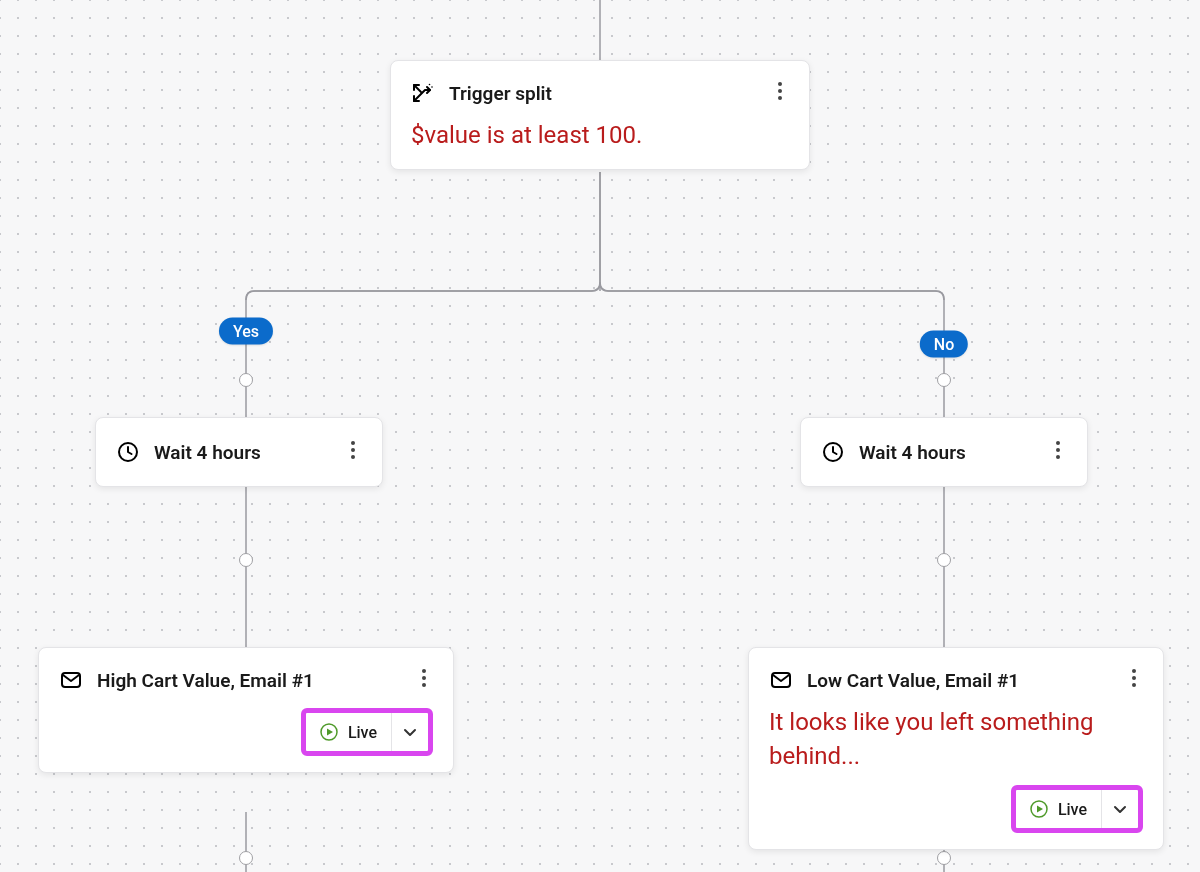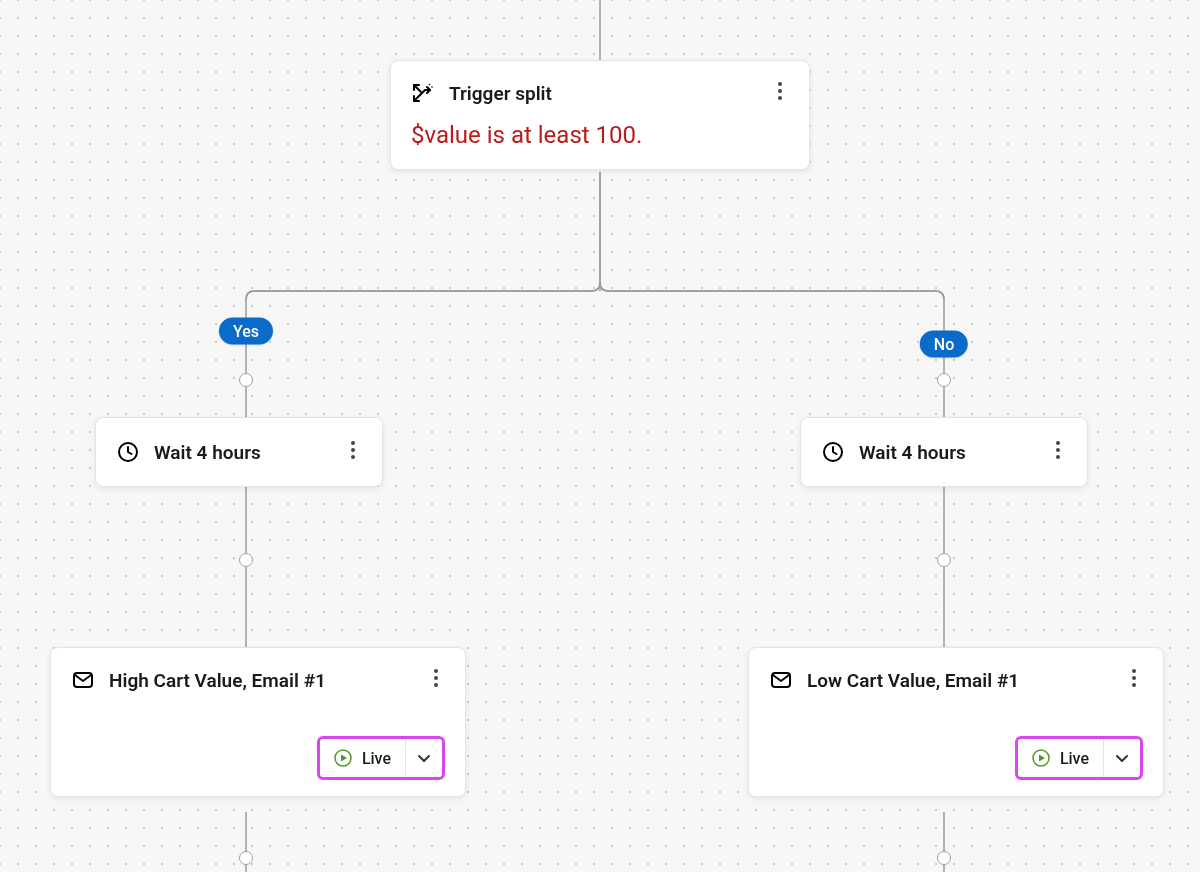--- a/index.html
+++ b/index.html
@@ -68,25 +68,24 @@
   line-height: 1.4;
 }
 .card-footer {
   display:flex;
   justify-content:flex-end;
   margin-top: 12px;
 }
 .status-select {
   display:flex;
   align-items:center;
-  border:3px solid #d946ef;
+  border:5px solid #d946ef;
   border-radius:6px;
   height: 38px;
   cursor:pointer;
-  margin-top:28px;
 }
 .status-left {
   display:flex;
   align-items:center;
   padding: 0 14px;
   gap: 10px;
 }
 .status-dot {
   width: 18px;
   height: 18px;
@@ -123,21 +122,21 @@
   height: 12px;
   border:1px solid #a0a0a4;
   background:#fff;
   border-radius:50%;
   transform: translate(-50%, -50%);
 }
 
 .trigger-card { left: 390px; top: 60px; width: 420px; }
 .wait-left    { left: 95px;  top: 417px; width: 288px; padding:18px 20px;}
 .wait-right   { left: 800px; top: 417px; width: 288px; padding:18px 20px;}
-.email-left   { left: 50px;  top: 647px; width: 416px; }
+.email-left   { left: 38px;  top: 647px; width: 416px; }
 .email-right  { left: 748px; top: 647px; width: 416px; }
 </style>
 </head>
 <body>
 
 <div class="canvas">
 
   <svg class="connector-svg" xmlns="http://www.w3.org/2000/svg">
 
     <path d="M 600 0 L 600 60" stroke="#9a9aa0" stroke-width="1.5" fill="none"></path>
@@ -277,20 +276,21 @@
       </span>
       <span class="card-title">Low Cart Value, Email #1</span>
       <span class="more-btn">
         <svg width="6" height="20" viewBox="0 0 6 20">
             <circle cx="3" cy="3" r="2" fill="currentColor"></circle>
             <circle cx="3" cy="10" r="2" fill="currentColor"></circle>
             <circle cx="3" cy="17" r="2" fill="currentColor"></circle>
           </svg>
       </span>
     </div>
+    <div class="card-body">It looks like you left something behind...</div>
     <div class="card-footer">
       <div class="status-select">
         <div class="status-left">
           <span class="status-dot">
             <svg viewBox="0 0 18 18" width="18" height="18">
                 <circle cx="9" cy="9" r="8" fill="none" stroke="#4f9a2a" stroke-width="1.5"></circle>
                 <polygon points="7,5.5 13,9 7,12.5" fill="#4f9a2a"></polygon>
               </svg>
           </span>
           <span class="status-label">Live</span>

